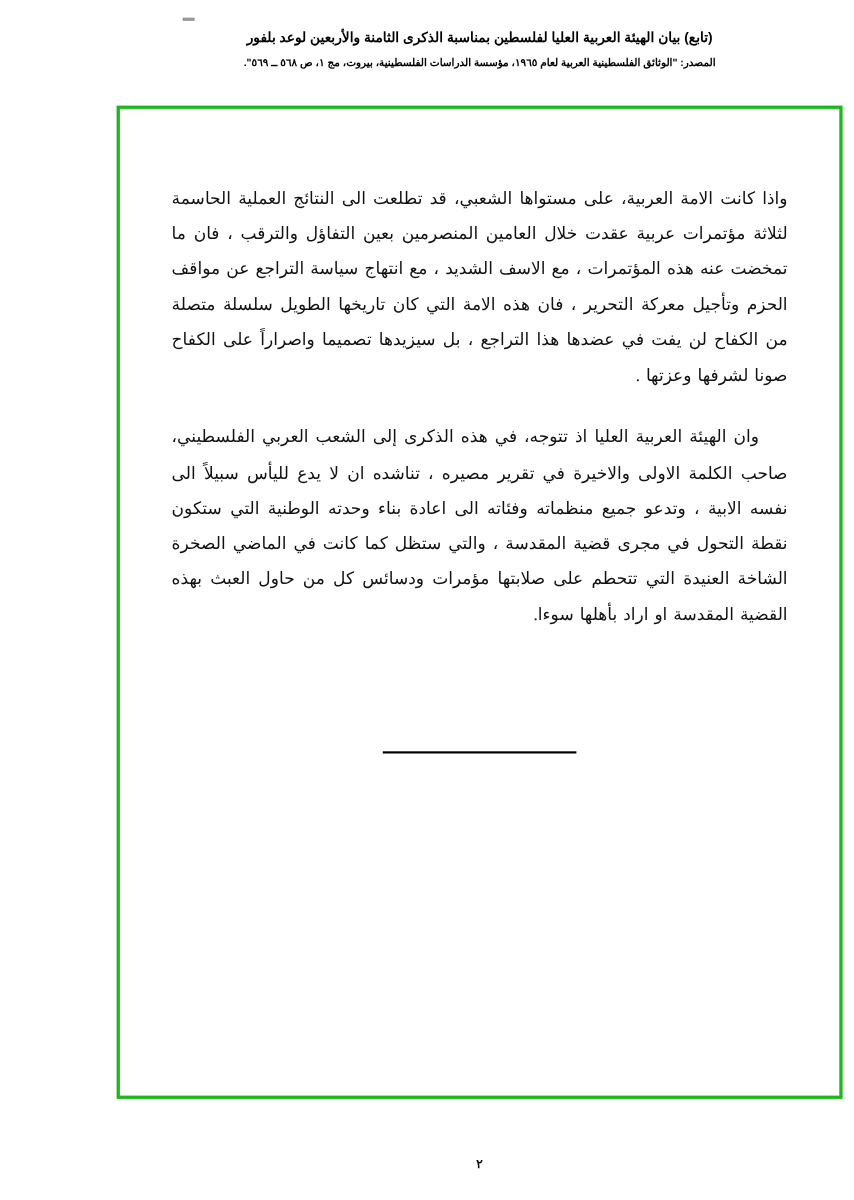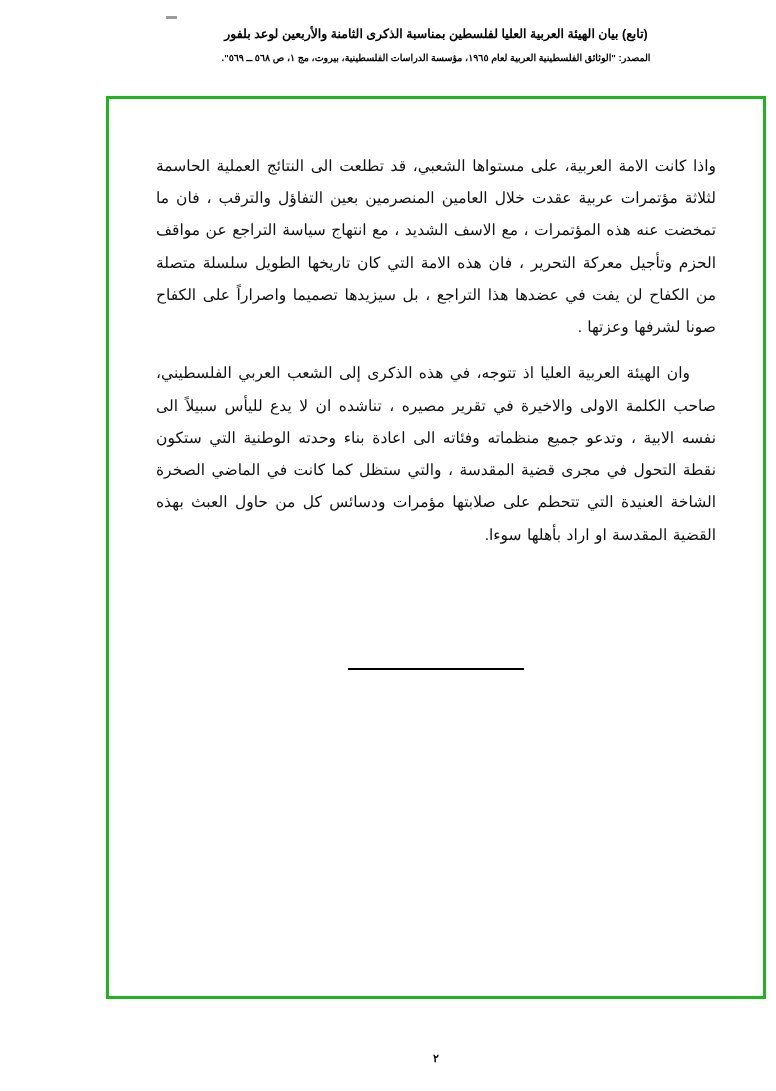--- a/index.html
+++ b/index.html
@@ -56,41 +56,41 @@
     left: 58px;
     width: 660px;
     height: 903px;
     border: 3px solid #1db71d;
     box-sizing: border-box;
     background: #ffffff;
   }
 
   .body-text {
     position: absolute;
-    top: 150px;
+    top: 165px;
     left: 108px;
     width: 560px;
     direction: rtl;
     text-align: justify;
     color: #111111;
   }
   .para {
     font-family: "Liberation Serif", serif;
     font-size: 15.5px;
     line-height: 2.08;
     margin: 0 0 2px 0;
     text-align: justify;
     text-justify: inter-word;
     word-spacing: 1.5px;
   }
   .para.indent {
     text-indent: 26px;
   }
   .para + .para {
-    margin-top: 14px;
+    margin-top: 24px;
   }
 
   .rule {
     position: absolute;
     top: 518px;
     left: 0;
     width: 100%;
     display: flex;
     justify-content: center;
   }

